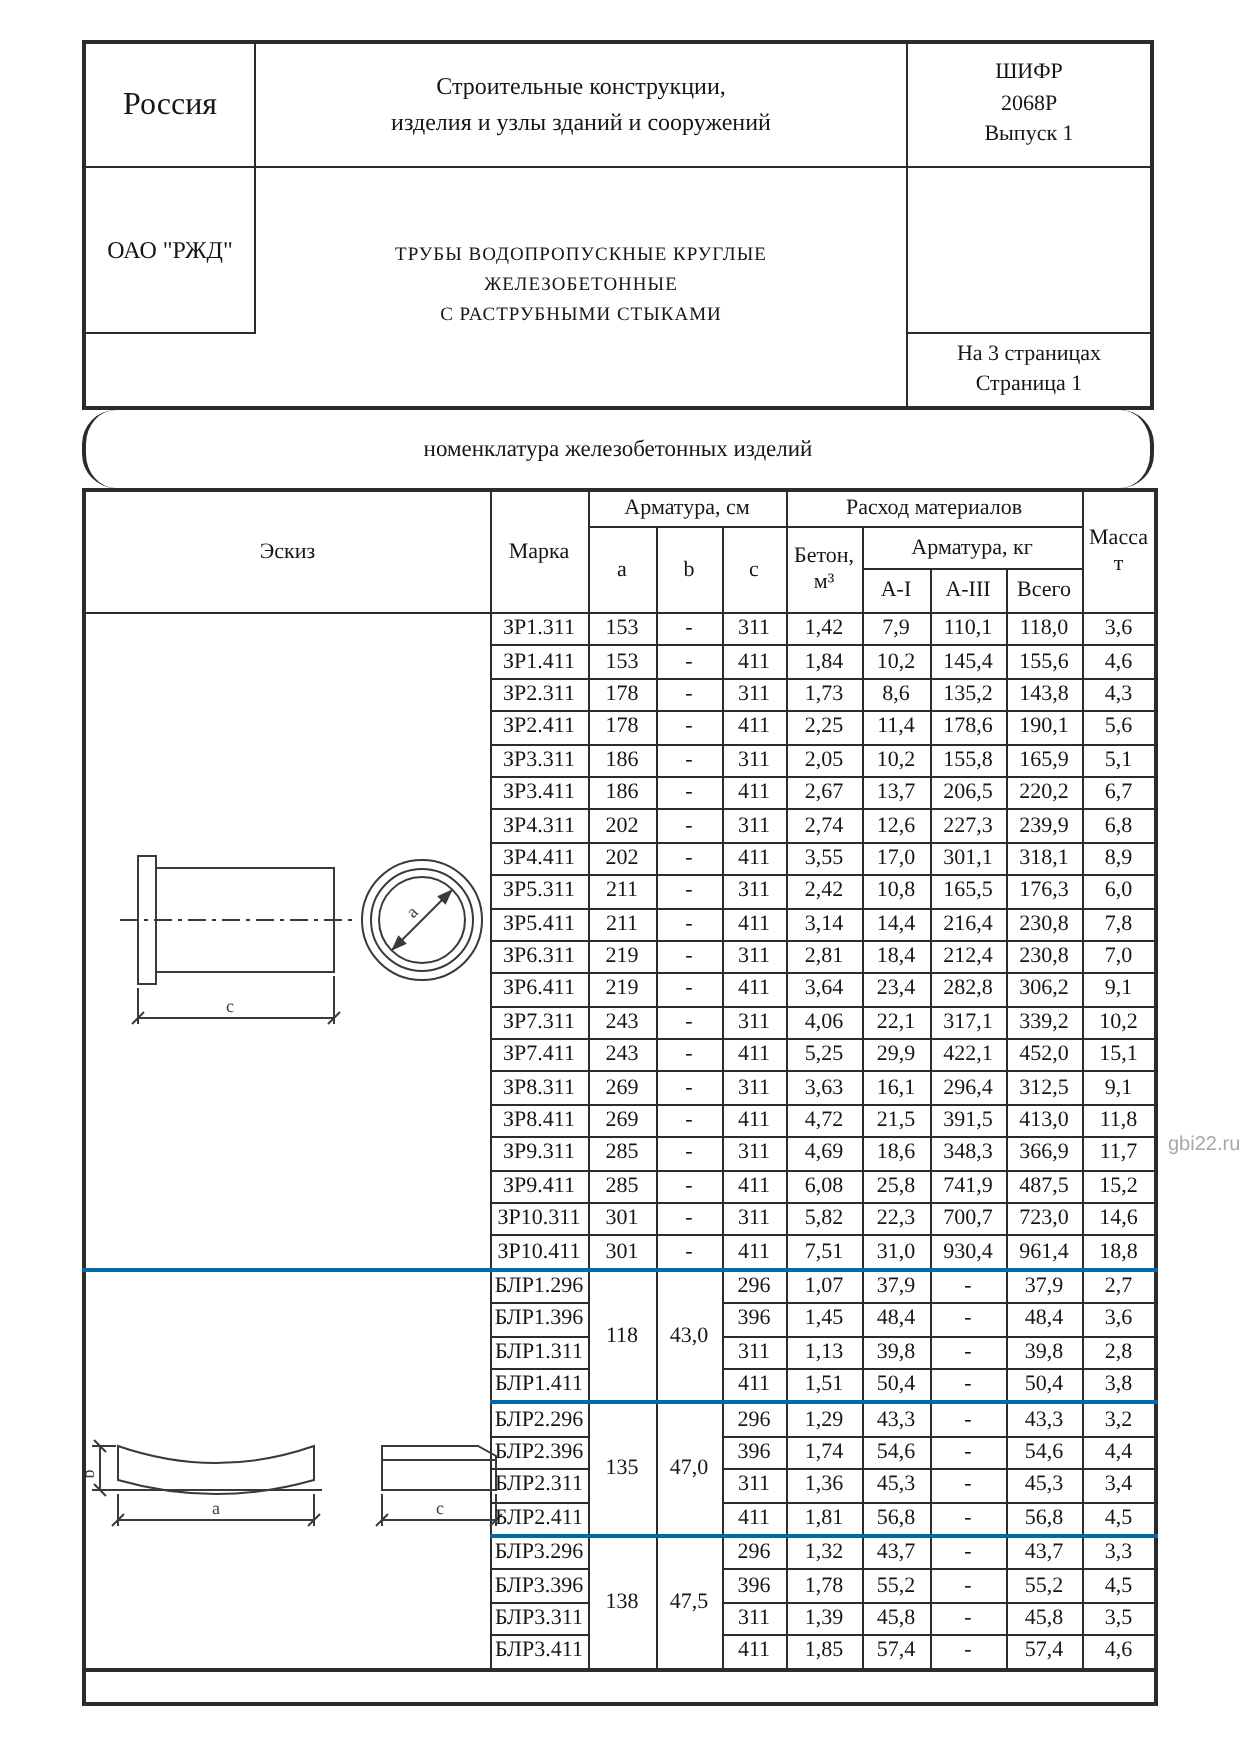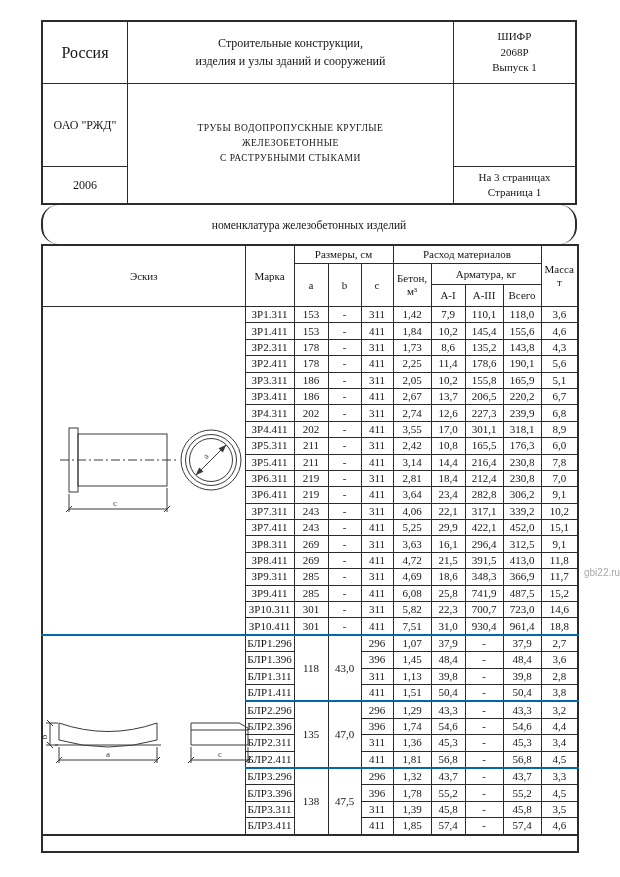--- a/index.html
+++ b/index.html
@@ -37,21 +37,20 @@
 </style>
 </head>
 <body>
 
 <div class="page">
   <div class="doc">
 
     <div class="hdr">
       <div class="hcell c-country b-r b-b">Россия</div>
       <div class="hcell c-org b-r b-b">ОАО "РЖД"</div>
-      <div class="hcell c-year b-r">2006</div>
       <div class="hcell c-doctitle b-r">ТРУБЫ ВОДОПРОПУСКНЫЕ КРУГЛЫЕ
 ЖЕЛЕЗОБЕТОННЫЕ
 С РАСТРУБНЫМИ СТЫКАМИ</div>
       <div class="hcell c-series b-r b-b">Строительные конструкции,
 изделия и узлы зданий и сооружений</div>
       <div class="hcell c-cipher b-b">ШИФР
 2068Р
 Выпуск 1</div>
       <div class="hcell c-blank b-b"></div>
       <div class="hcell c-pages">На 3 страницах
@@ -70,21 +69,21 @@
         <col style="width:38px">
           <col style="width:34px">
           <col style="width:38px">
           <col style="width:38px">
           <col style="width:37px">
       </colgroup>
       <thead>
         <tr class="hr1">
           <th rowspan="3">Эскиз</th>
           <th rowspan="3">Марка</th>
-          <th colspan="3">Размеры, см</th>
+          <th colspan="3">Арматура, см</th>
           <th colspan="4">Расход материалов</th>
           <th rowspan="3" class="pre">Масса
 т</th>
         </tr>
         <tr class="hr2">
           <th rowspan="2">a</th>
           <th rowspan="2">b</th>
           <th rowspan="2">c</th>
           <th rowspan="2" class="pre">Бетон,
 м³</th>

